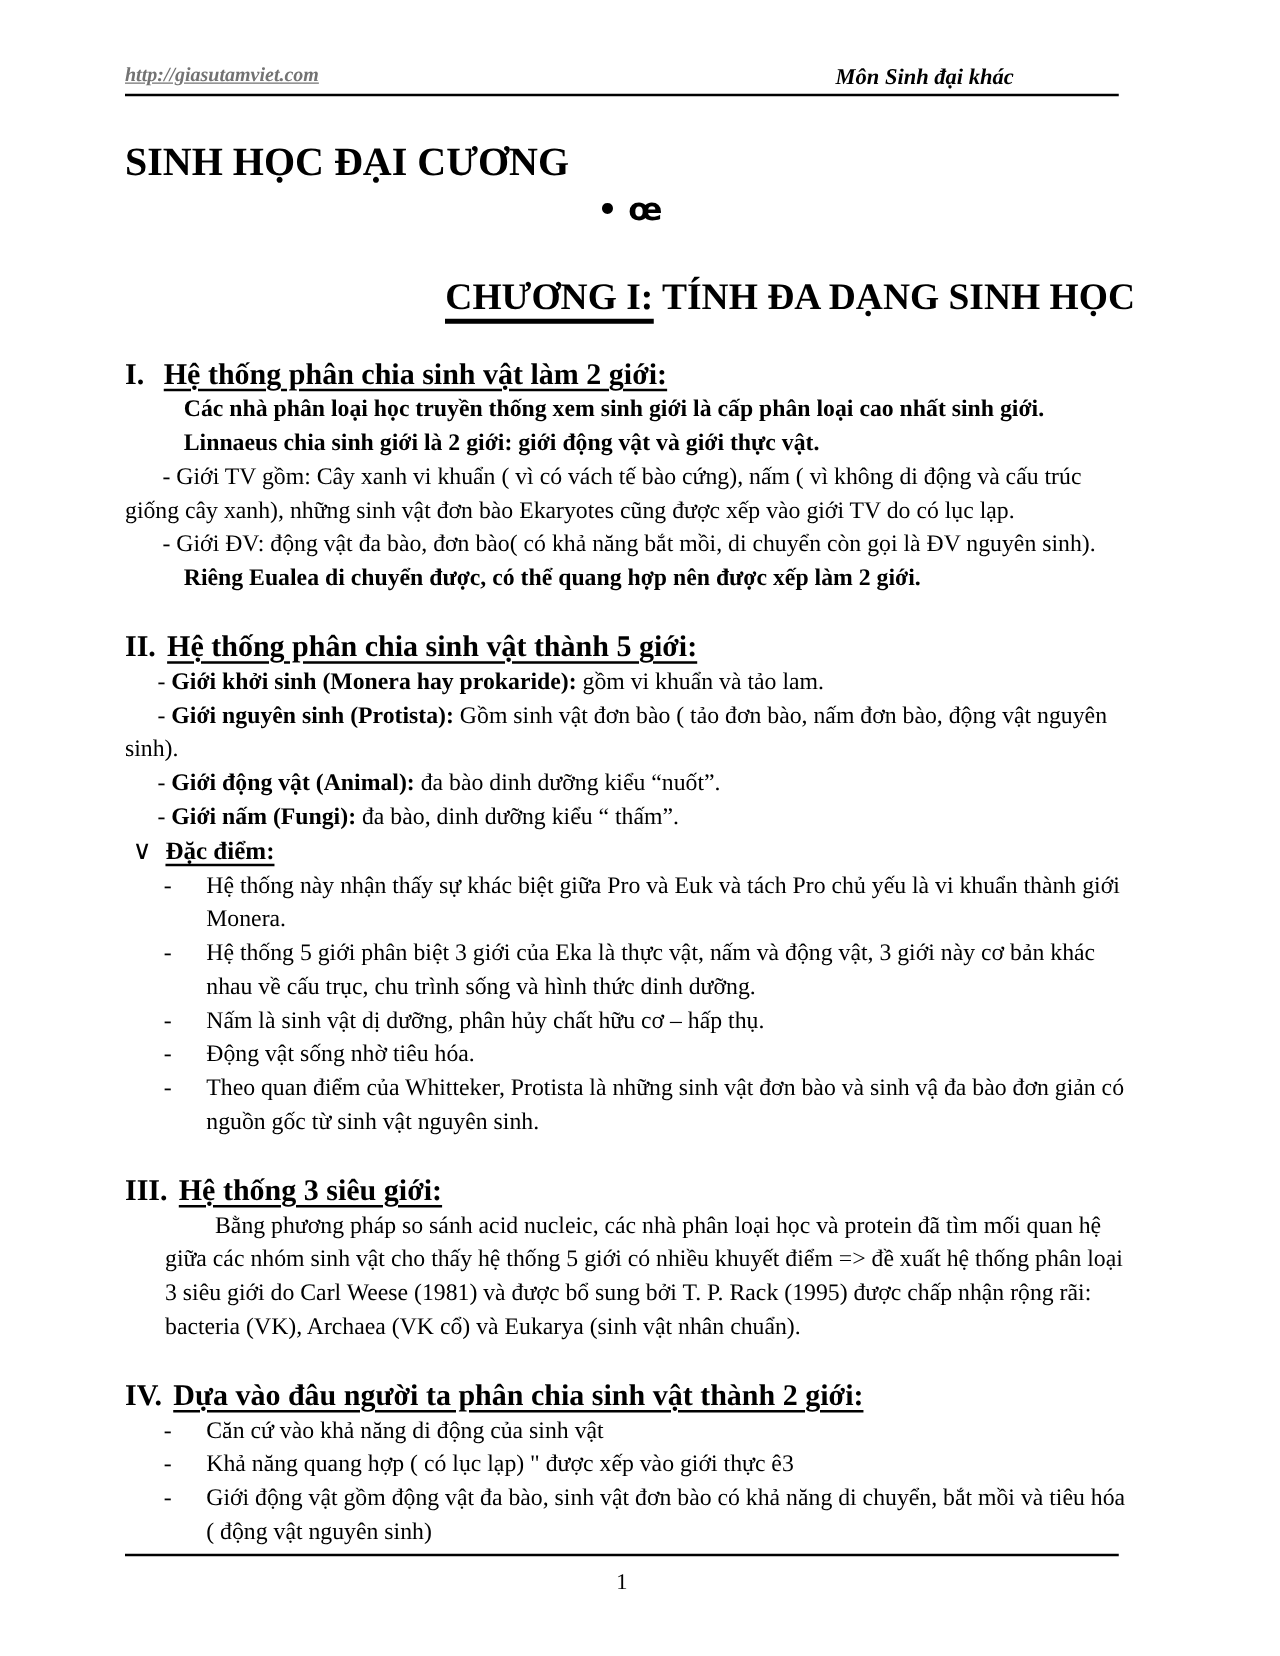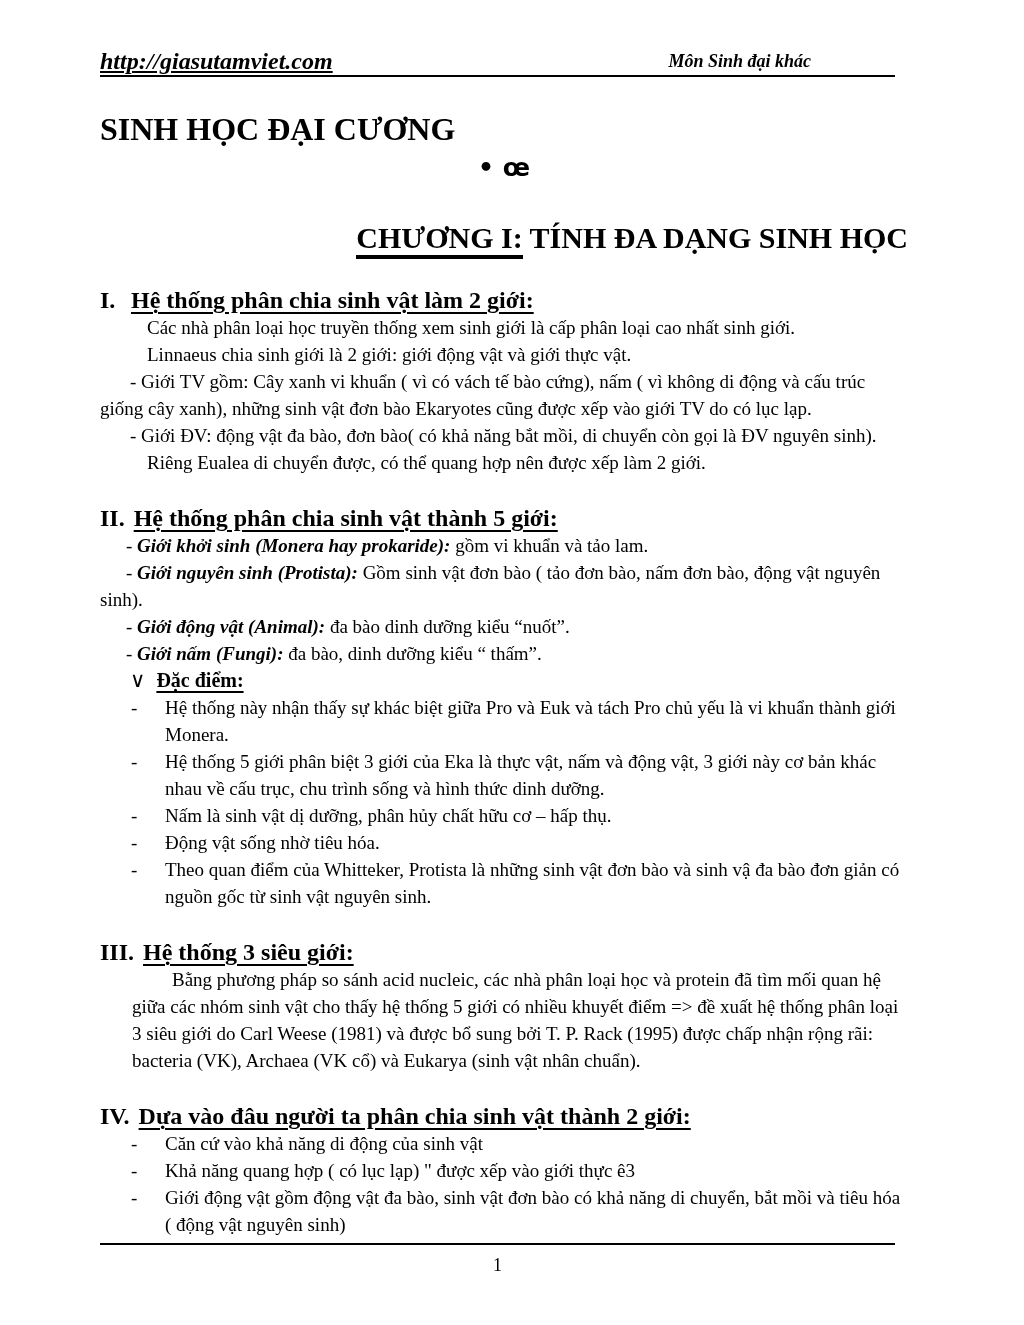--- a/index.html
+++ b/index.html
@@ -11,22 +11,22 @@
   }
   .page { padding:50px 0 0 100px; width:924px; }
   .content { width:808px; }
 
   
   .header {
     width:795px; display:flex; justify-content:space-between; align-items:flex-end;
     border-bottom:2px solid #000; padding-bottom:3px;
   }
   .header-url {
-    color:#000000; font-weight:bold; font-style:italic;
-    text-decoration:underline; font-size:24px; line-height:22px;
+    color:#737373; font-weight:bold; font-style:italic;
+    text-decoration:underline; font-size:16px; line-height:22px;
   }
   .header-subject {
     font-weight:bold; font-style:italic; font-size:18px; line-height:22px;
     padding-right:84px;
   }
 
   
   .title { margin-top:33px; font-size:32px; line-height:38px; font-weight:bold; }
   .ornament {
     text-align:center; font-family:"DejaVu Sans", sans-serif; font-weight:bold;
@@ -34,27 +34,27 @@
   }
   .chapter { margin-top:35px; font-size:30px; line-height:40px; font-weight:bold; text-align:right; }
   .chapter-underline { border-bottom:4px solid #000; padding-bottom:1px; }
 
   
   .section { margin-top:29px; }
   .sec-head { font-size:24px; font-weight:bold; }
   .sec-num { display:inline-block; min-width:22px; margin-right:9px; }
   .u { text-decoration:underline; text-decoration-thickness:2px; text-underline-offset:4px; }
 
-  .ind   { text-indent:47px; }
+  .ind   { text-indent:47px;font-weight:bold; }
   .dashp { text-indent:30px; }
   .kp    { text-indent:26px; }
-  .bi    { font-weight:bold; font-style:italic; }
+  .bi    { font-weight:bold; }
   .par   { text-indent:40px;margin-left:32px; }
 
-  .feat-head { margin-left:30px; font-size:20px; }
+  .feat-head { margin-left:6px; font-size:20px; }
   .check {
     font-family:"DejaVu Sans", sans-serif; font-size:21px;
     margin-right:11px; display:inline-block;
   }
   .feat-label { font-weight:bold; }
 
   .li { position:relative; padding-left:65px; }
   .li .m { position:absolute; left:31px; top:0; }
 
   

